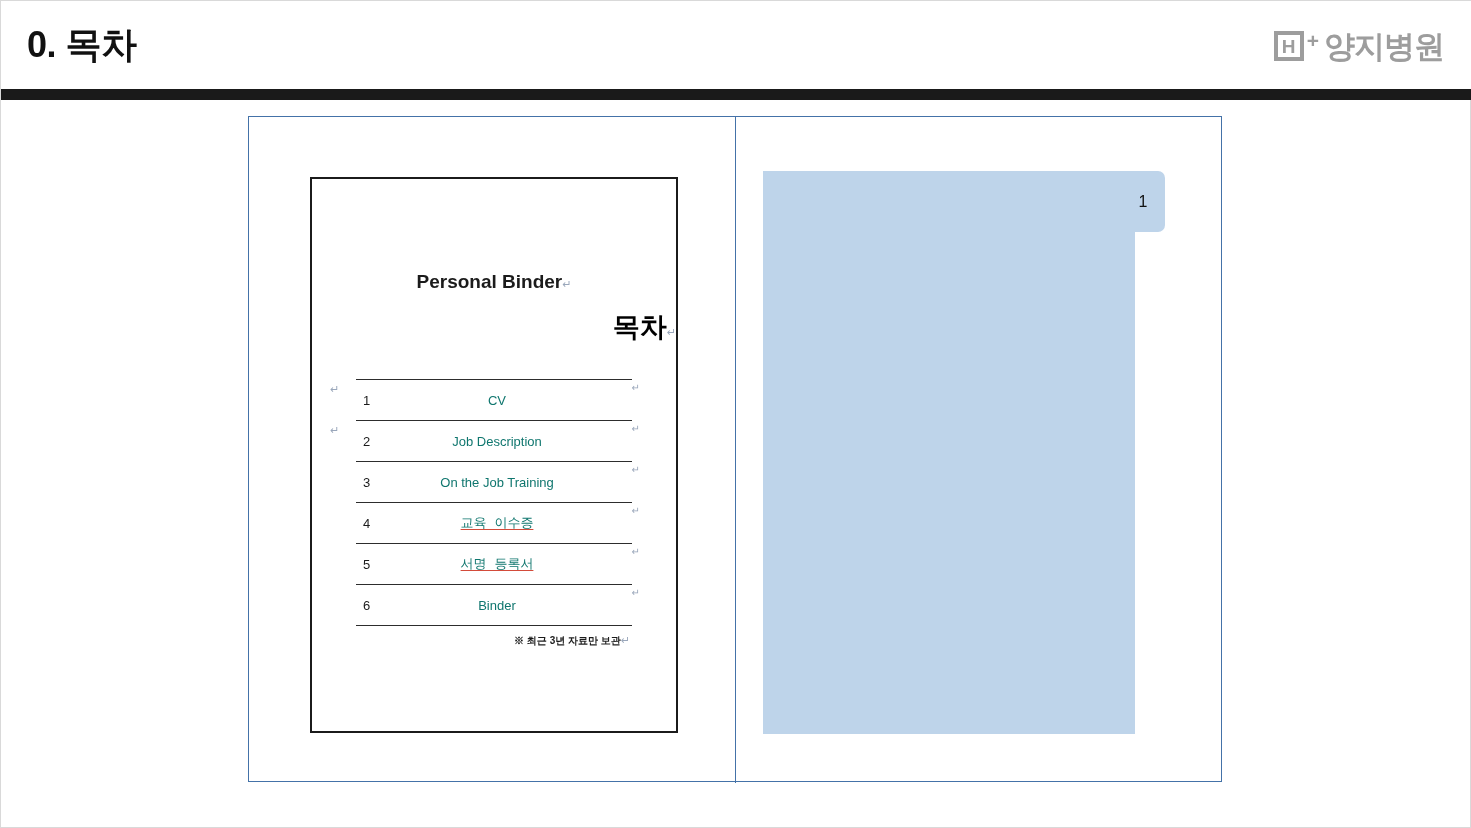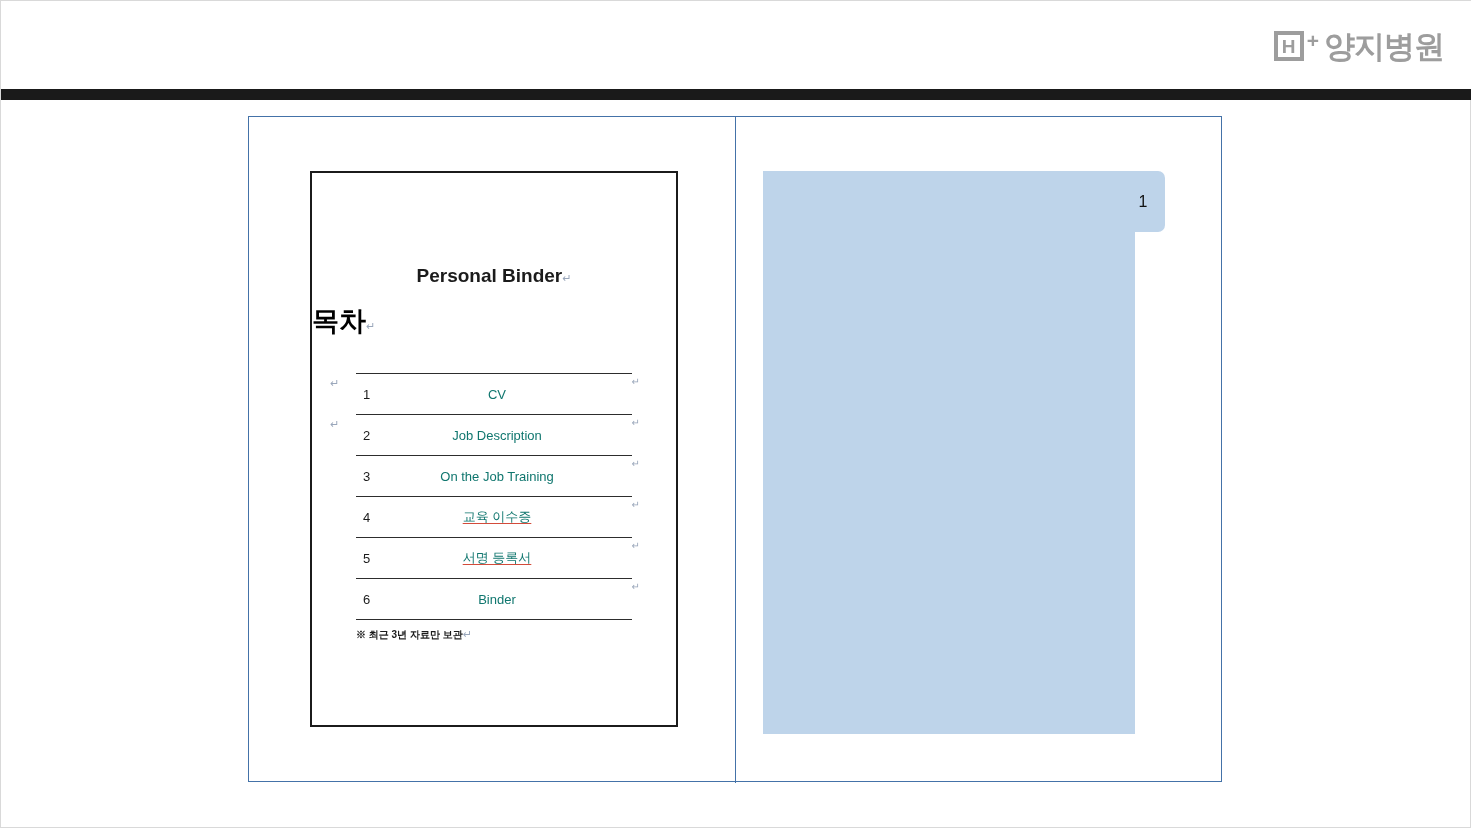--- a/index.html
+++ b/index.html
@@ -111,21 +111,21 @@
     top: 0;
     width: 1px;
     height: 666px;
     background: #4472a8;
   }
 
   
   .doc-page {
     position: absolute;
     left: 61px;
-    top: 54px;
+    top: 60px;
     width: 368px;
     height: 556px;
     border: 2px solid #1b1b1b;
     box-sizing: border-box;
     background: #ffffff;
   }
   .doc-title-en {
     position: absolute;
     left: 0;
     right: 0;
@@ -133,21 +133,21 @@
     text-align: center;
     font-size: 19px;
     font-weight: bold;
     color: #1b1b1b;
   }
   .doc-title-ko {
     position: absolute;
     left: 0;
     right: 0;
     top: 130px;
-    text-align: left;
+    text-align: right;
     font-size: 27px;
     font-weight: bold;
     color: #000000;
   }
   .pilcrow {
     color: #9aa7bb;
     font-size: 11px;
     font-weight: normal;
     vertical-align: baseline;
   }
@@ -181,31 +181,32 @@
     flex: 1;
     text-align: center;
     font-size: 13px;
     color: #0f766e;
     padding-right: 24px;
   }
   .toc-label.ko {
     text-decoration: underline;
     text-decoration-color: #d34b3a;
     text-underline-offset: 2px;
+    font-family: Liberation Mono, monospace;
   }
   .toc-mark {
     position: absolute;
     right: -8px;
     top: 2px;
     font-size: 10px;
     color: #9aa7bb;
   }
   .toc-note {
     margin-top: 8px;
-    text-align: left;
+    text-align: right;
     padding-right: 2px;
     font-size: 10px;
     font-weight: bold;
     color: #1b1b1b;
   }
   .side-pilcrow {
     position: absolute;
     font-size: 11px;
     color: #9aa7bb;
   }
@@ -238,20 +239,21 @@
     font-size: 16px;
     color: #111111;
   }
 </style>
 </head>
 <body>
 
 <div class="slide">
 
   <div class="header">
+    <div class="slide-title">0. 목차</div>
 
     <div class="logo">
       <div class="logo-mark">
         <span class="logo-mark-h">H</span>
       </div>
       <span class="logo-plus">+</span>
       <span class="logo-text">양지병원</span>
     </div>
   </div>
   <div class="header-rule"></div>

